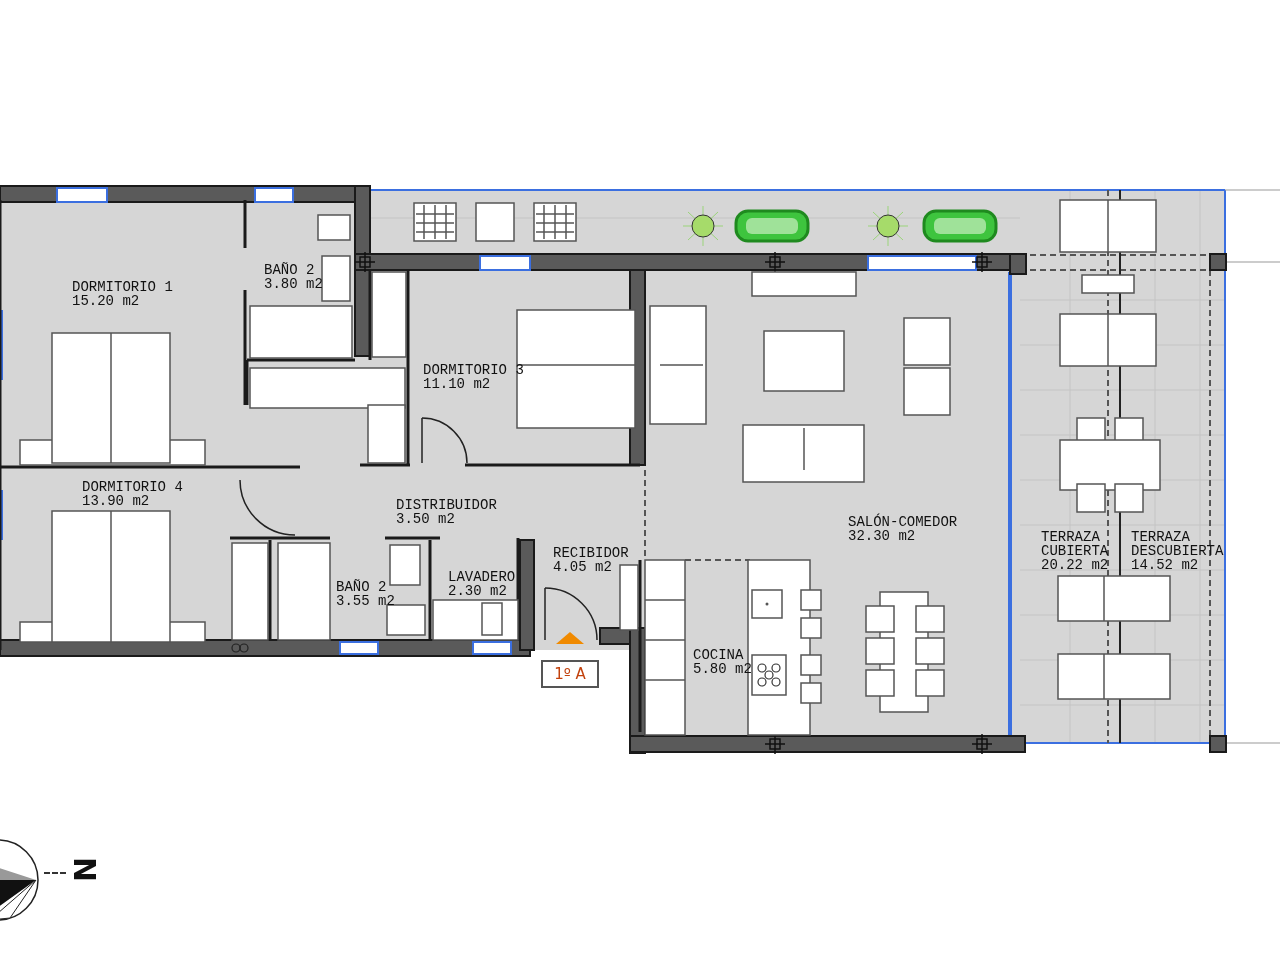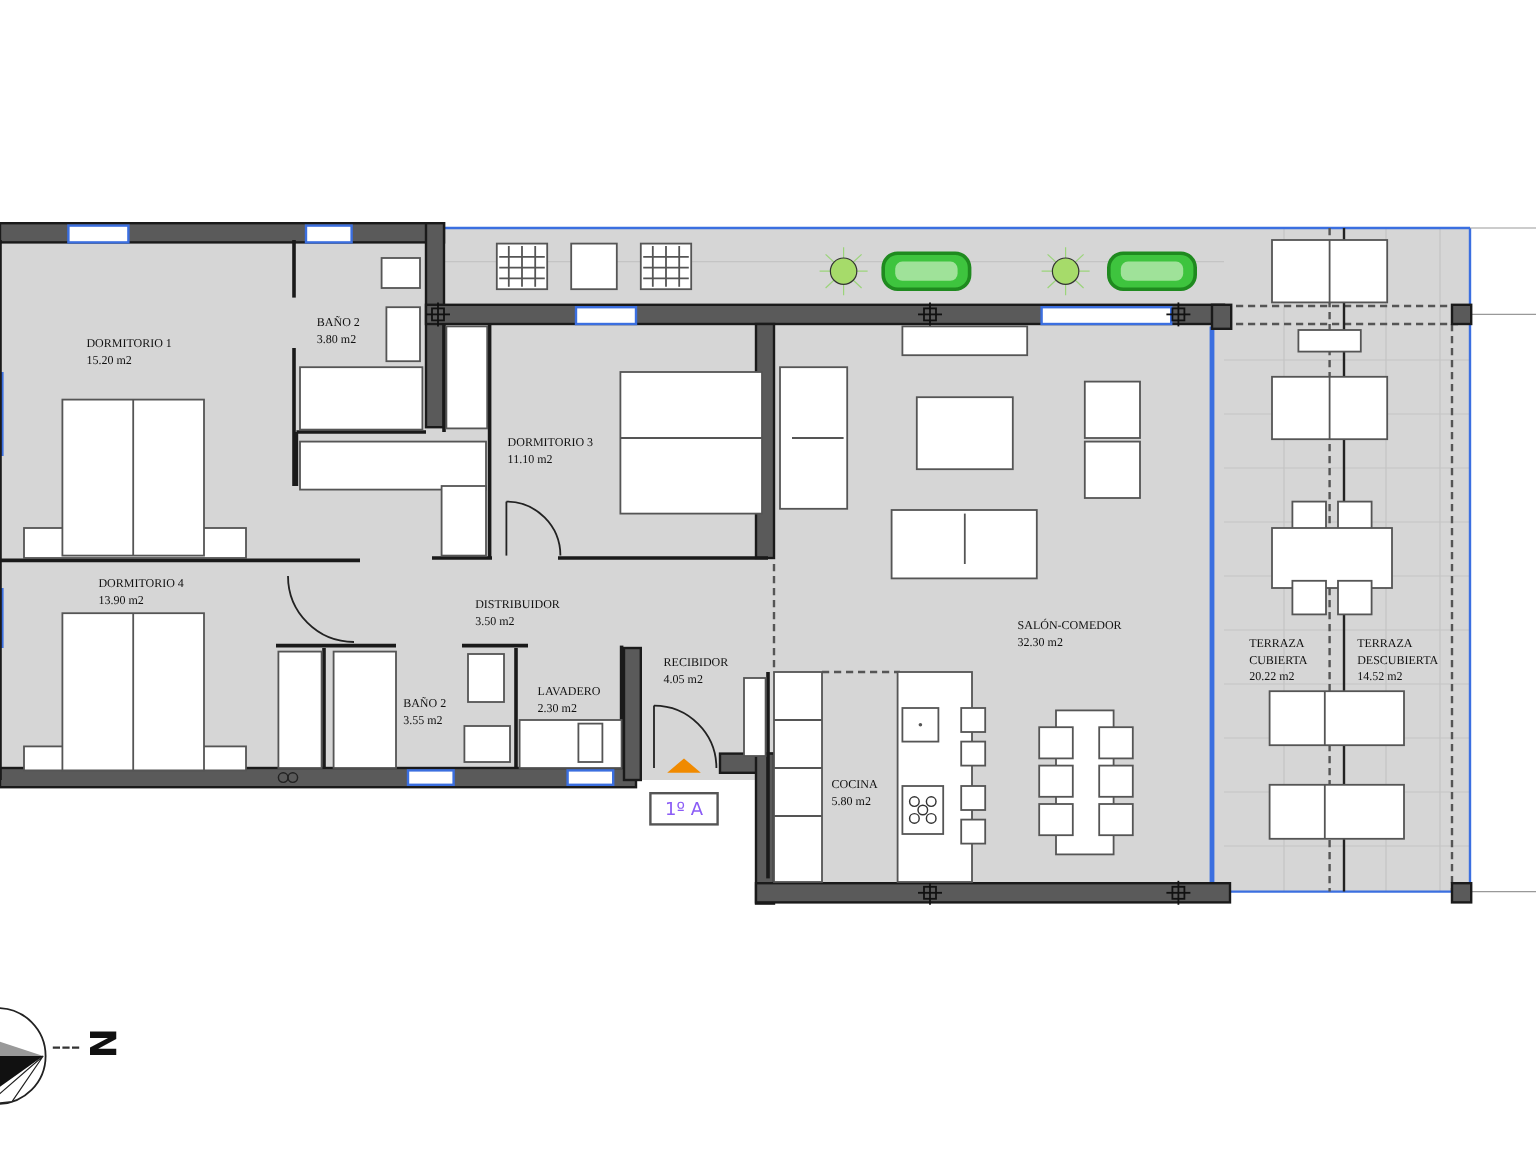--- a/index.html
+++ b/index.html
@@ -1,20 +1,20 @@
 <!DOCTYPE html>
 <html><head>
 <meta charset="utf-8">
 <style>
   html, body { margin: 0; padding: 0; background: #ffffff; }
   body { width: 1280px; height: 960px; position: relative; overflow: hidden; font-family: "DejaVu Sans", sans-serif; }
   #plan { position: absolute; left: 0; top: 0; width: 1280px; height: 960px; }
-  .lbl { position: absolute; font-family: Liberation Serif, serif; font-size: 10px; line-height: 14px; color: #111; letter-spacing: 0px; white-space: nowrap; }
+  .lbl { position: absolute; font-family: Liberation Mono, monospace; font-size: 14px; line-height: 14px; color: #111; letter-spacing: 0px; white-space: nowrap; }
   .lbl span { display: block; }
-  .unit-tag { position: absolute; left: 541px; top: 660px; width: 54px; height: 24px; border: 2px solid #555; background: #fff; font-size: 15px; line-height: 24px; text-align: center; color: #8b5cf6; font-family: "DejaVu Sans", sans-serif; }
+  .unit-tag { position: absolute; left: 541px; top: 660px; width: 54px; height: 24px; border: 2px solid #555; background: #fff; font-size: 15px; line-height: 24px; text-align: center; color: #c2410c; font-family: "DejaVu Sans", sans-serif; }
   .north { position: absolute; left: 72px; top: 852px; font-size: 30px; font-weight: bold; color: #111; transform: rotate(90deg); font-family: "DejaVu Sans", sans-serif; }
   .north-dash { position: absolute; left: 44px; top: 872px; width: 22px; height: 2px; border-top: 2px dashed #333; }
 </style>
 </head>
 <body>
 
 <svg id="plan" viewBox="0 0 1280 960" xmlns="http://www.w3.org/2000/svg">
 
   <g fill="#d6d6d6">
     <rect x="0" y="200" width="355" height="450"></rect>

